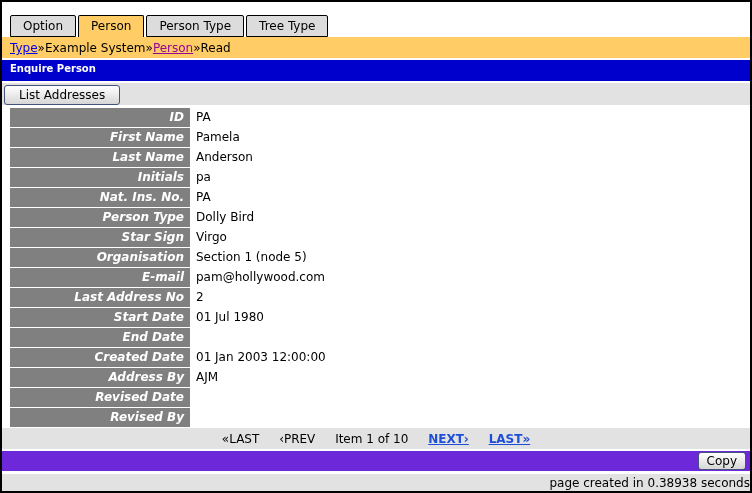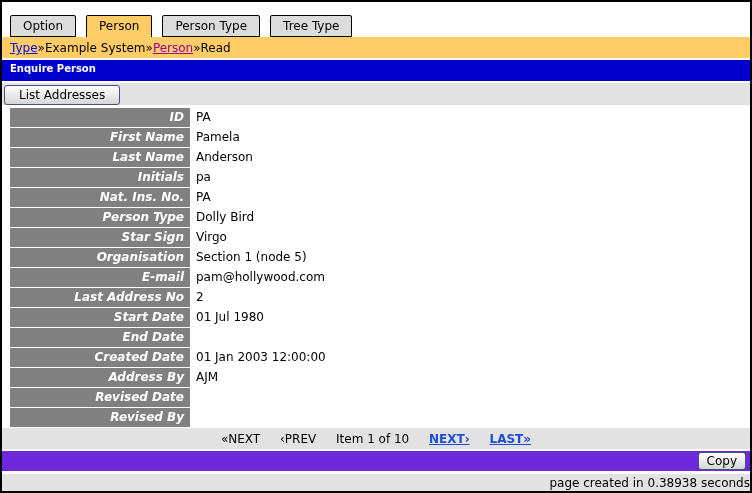--- a/index.html
+++ b/index.html
@@ -11,21 +11,21 @@
     border:2px solid #000;
     background:#fff;
     display:flex; flex-direction:column;
     overflow:hidden;
   }
 
   
   .tabbar {
     height:38px; background:#fff;
     display:flex; align-items:flex-end;
-    padding-left:8px; gap:10px;
+    padding-left:8px; gap:2px;
   }
   .tab {
     background:#DCDCDC;
     border:1px solid #000;
     border-radius:2px 2px 0 0;
     padding:3px 12px;
     cursor:pointer;
     white-space:nowrap;
   }
   .tab.active {
@@ -191,21 +191,21 @@
       <div class="rlabel">Revised Date</div>
       <div class="rvalue"></div>
     </div>
     <div class="rrow">
       <div class="rlabel">Revised By</div>
       <div class="rvalue"></div>
     </div>
   </div>
 
   <div class="page-bar">
-    <span class="pg-static">«NEXT</span>
+    <span class="pg-static">«LAST</span>
     <span class="pg-static">‹PREV</span>
     <span class="pg-static">Item 1 of 10</span>
     <span class="pg-link">NEXT›</span>
     <span class="pg-link">LAST»</span>
   </div>
 
   <div class="gap2"></div>
 
   <div class="copy-bar">
     <button class="btn">Copy</button>

